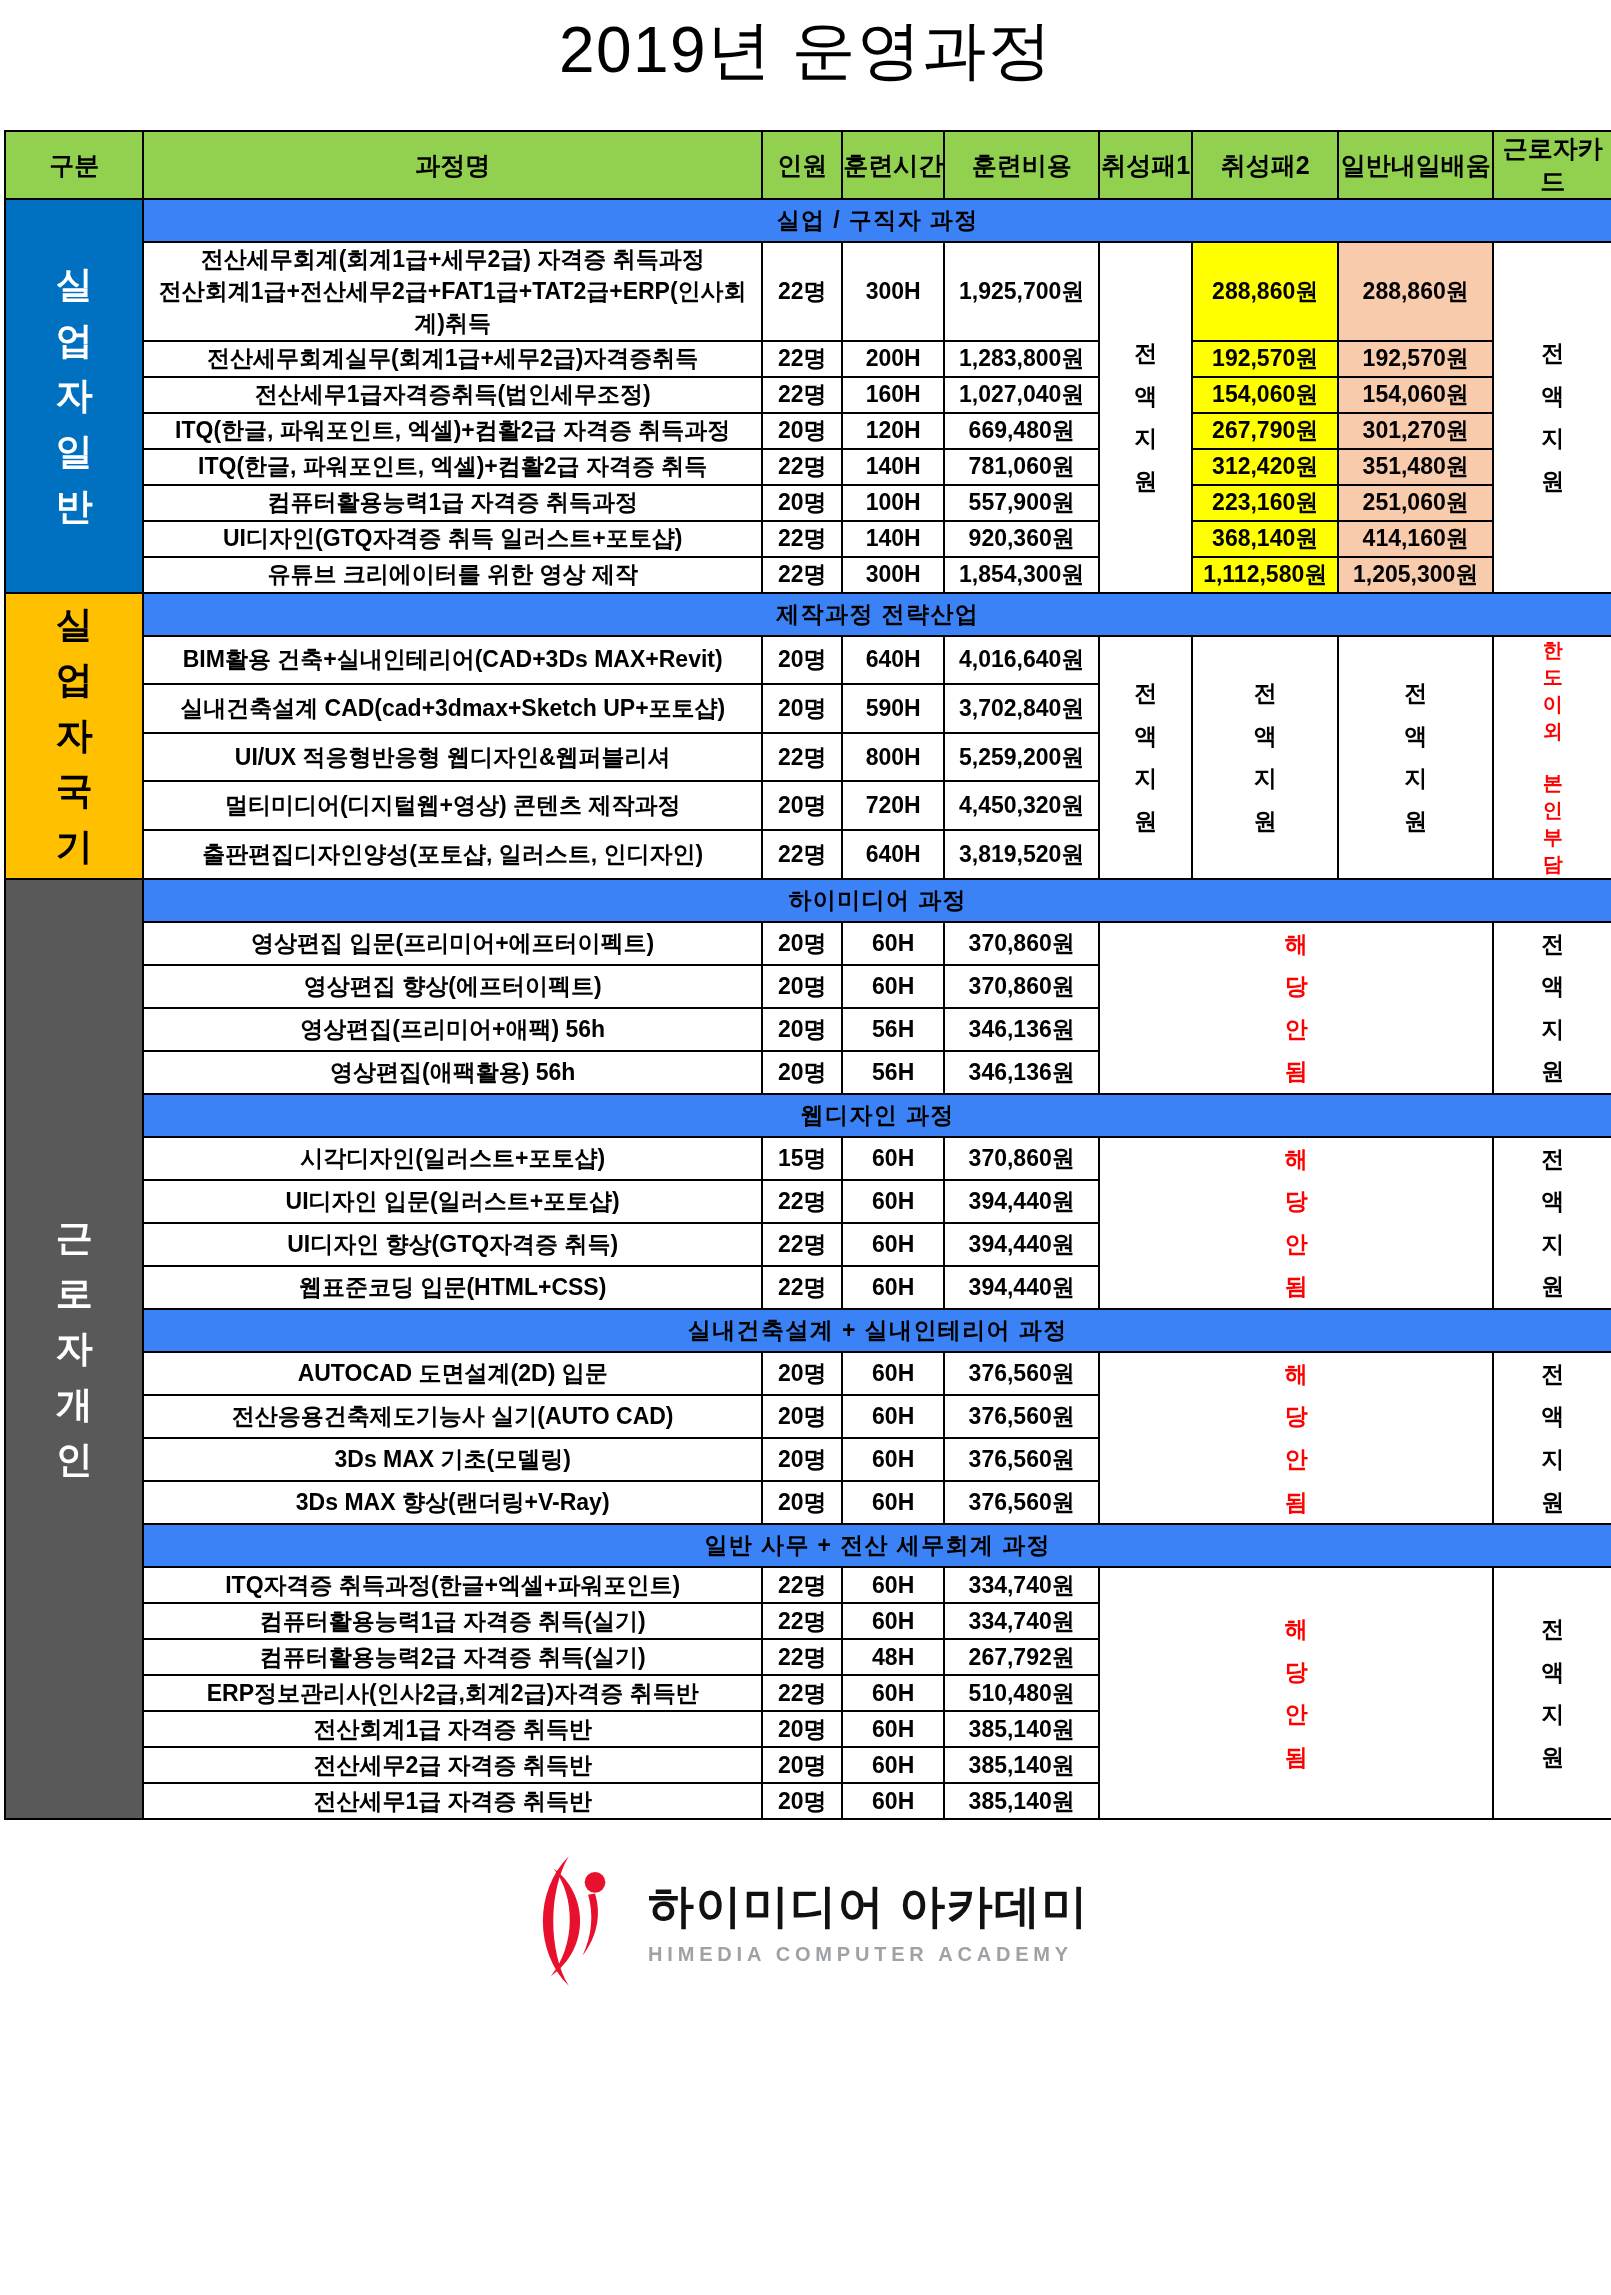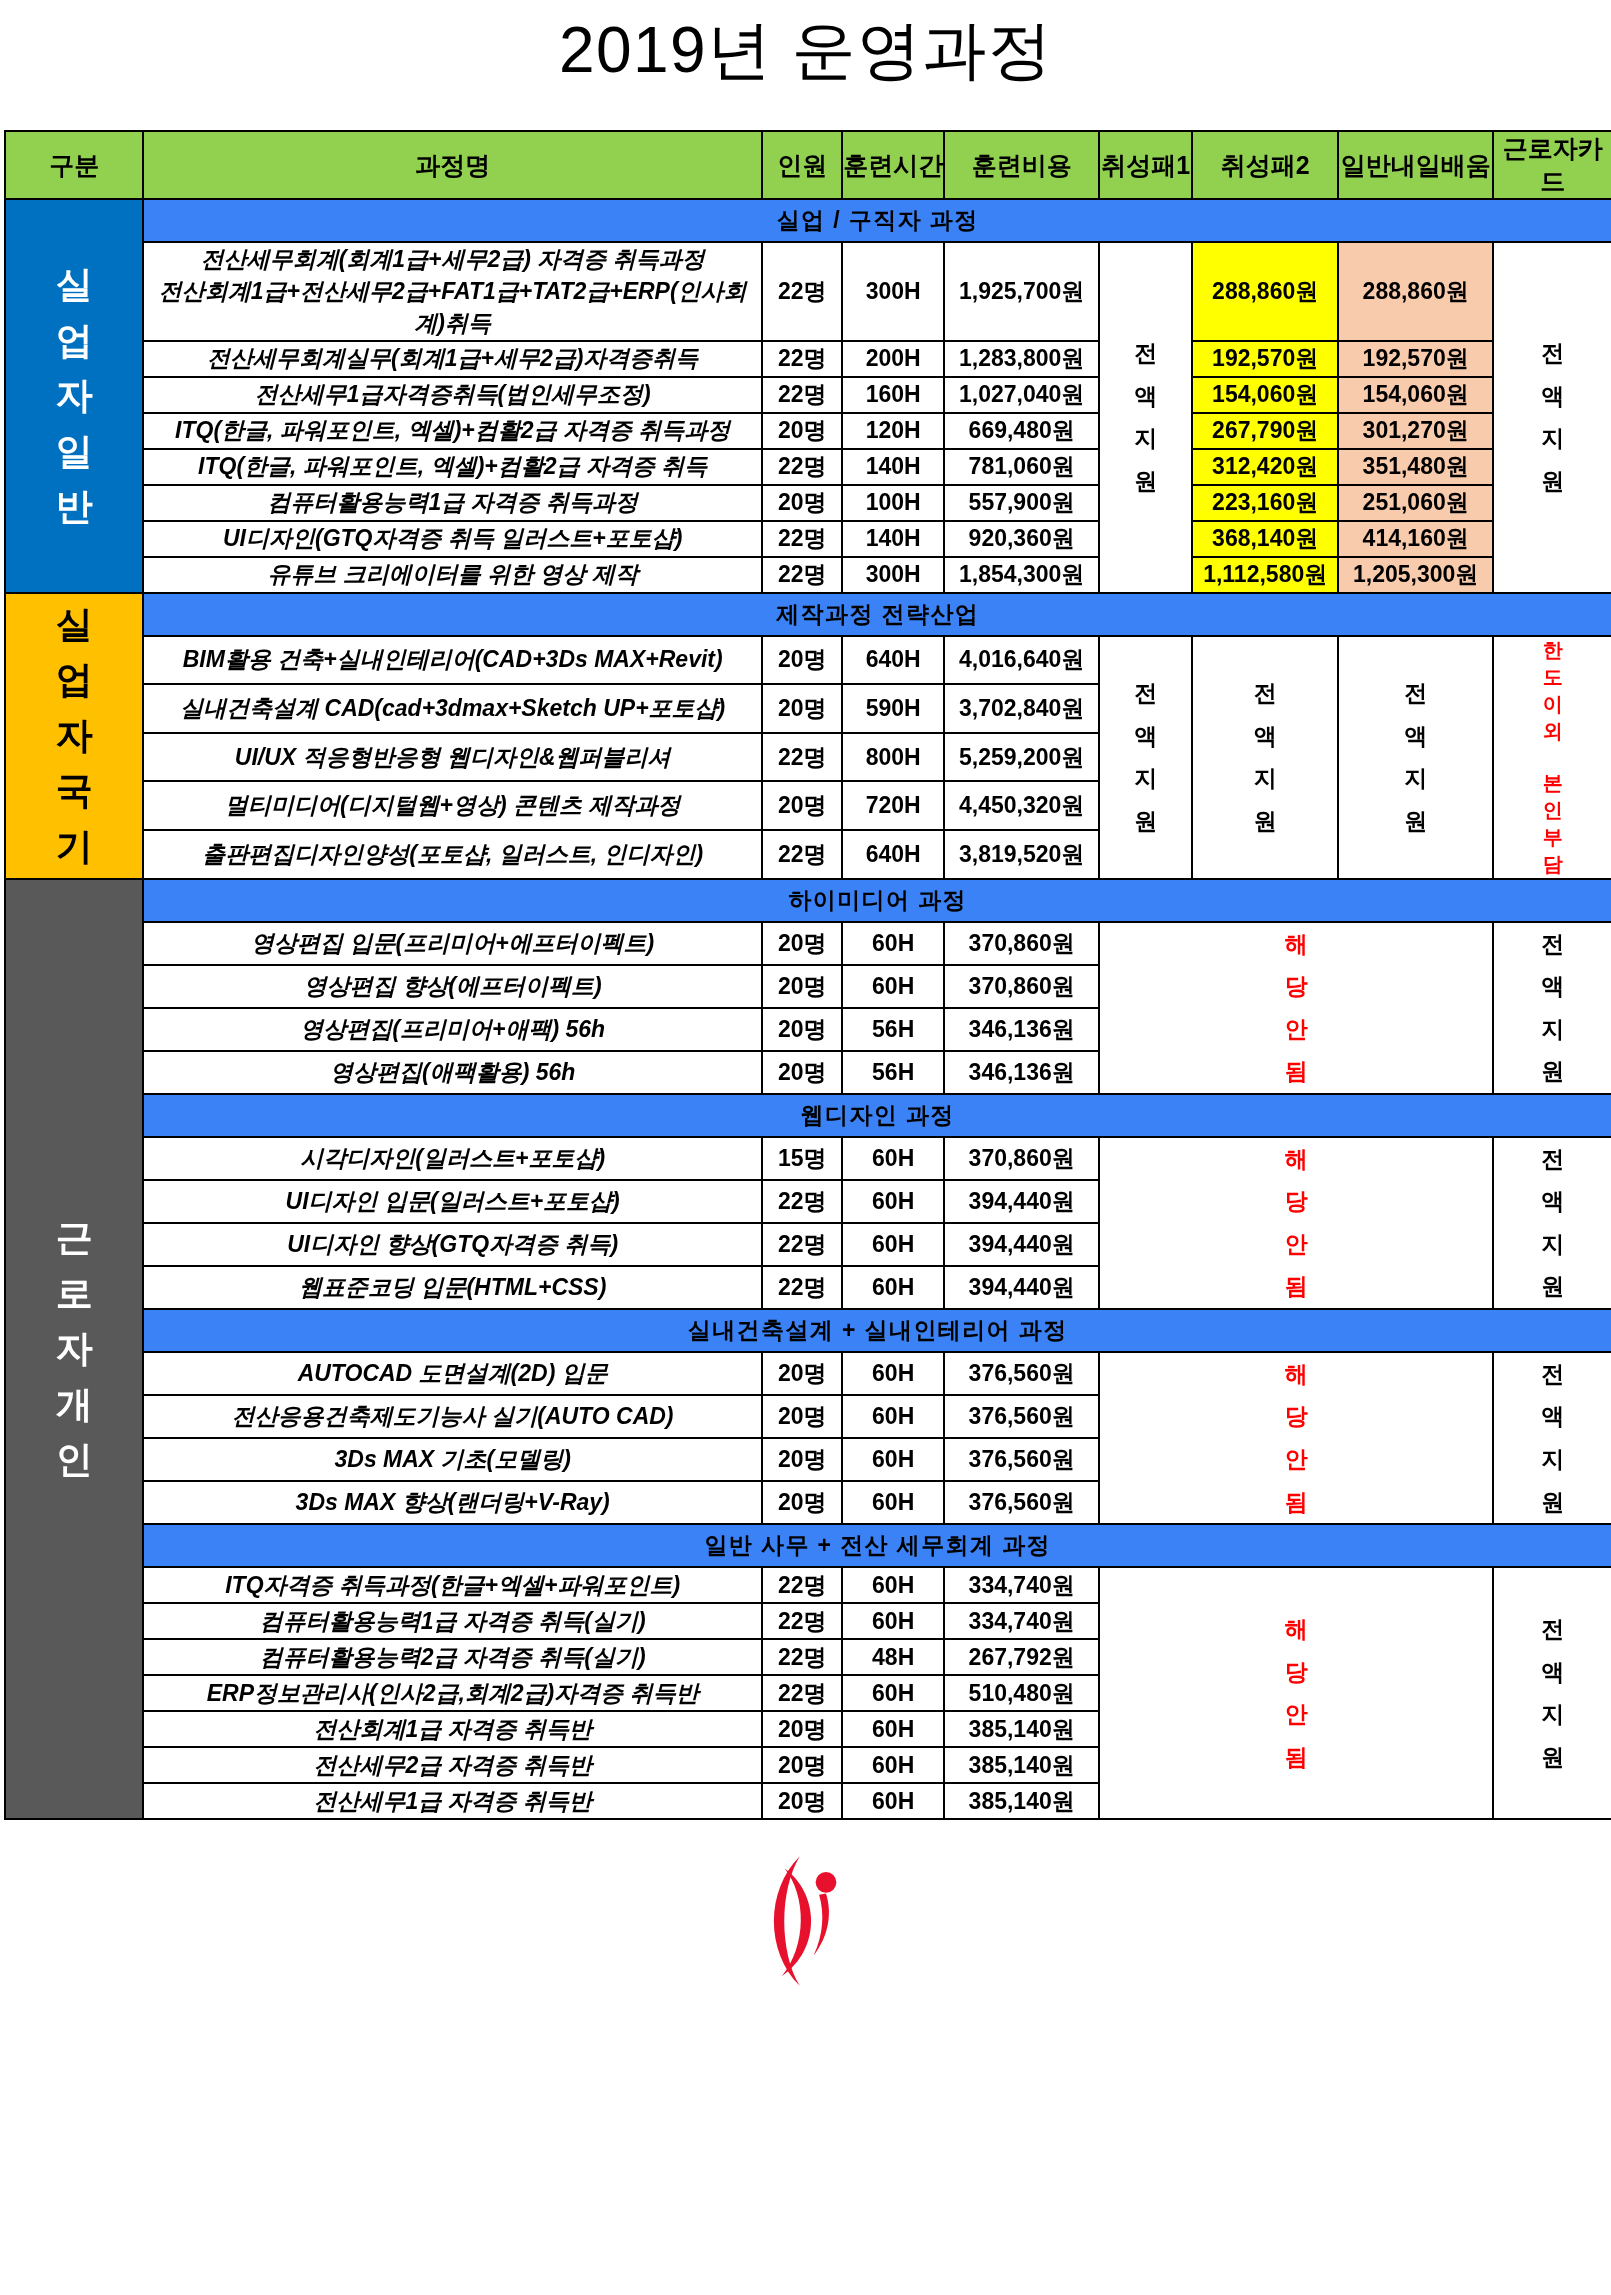--- a/index.html
+++ b/index.html
@@ -7,21 +7,21 @@
   .page{width:1612px;min-height:2295px;position:relative;background:#fff;}
   .page-title{text-align:center;font-size:64px;font-weight:400;letter-spacing:1.4px;margin:0;padding-top:7px;color:#000;}
   table.sched{border-collapse:collapse;table-layout:fixed;width:1606px;margin:36px 0 0 4.2px;border:2.8px solid #000;}
   table.sched td{border:2.1px solid #000;font-weight:bold;font-size:23px;color:#000;text-align:center;vertical-align:middle;padding:0;overflow:hidden;}
   tr.header-row{height:51px;}
   tr.header-row td{background:#92D050;font-size:25px;}
   tr.banner-row{height:43px;}
   td.banner-cell{background:#3b82f6;color:#ffffff;font-size:32px;letter-spacing:1.4px;}
   tr.data-row{height:36px;}
   tr.data-row.tall{height:69px;}
-  td.name-cell{font-size:23px;font-style:italic;}
+  td.name-cell{font-size:23px;}
   .nm2{line-height:1.4;font-size:23px;}
   td.num{text-align:right;padding-right:7px;}
   td.yellow{background:#FFFF00;}
   td.orange{background:#F8CBAD;}
   td.sidebar-cell{border:2.1px solid #000;}
   .vtext{display:flex;flex-direction:column;align-items:center;justify-content:center;height:100%;}
   .vtext div{line-height:1.85;font-size:23px;font-weight:bold;}
   .vtext.vred div{color:#FF0000;}
   .vtext.sidebar-label div{font-size:37px;line-height:1.5;letter-spacing:0;}
   .vtext .vgap{height:25px;line-height:0;}
@@ -436,15 +436,19 @@
       </tbody>
   </table>
 
   <div class="logo">
     <svg width="104" height="138" viewBox="0 0 75 100" aria-hidden="true">
       <path d="M33 3 C 8 28, 8 72, 33 97 C 18 72, 18 28, 33 3 Z" fill="#E8112D"></path>
       <path d="M22 12 C 47 30, 49 70, 20 90 C 38 68, 38 32, 22 12 Z" fill="#E8112D"></path>
       <circle cx="52" cy="22" r="7.5" fill="#E8112D"></circle>
       <path d="M52 30 C 57 46, 53 62, 43 75 C 50 60, 51 45, 47 31 Z" fill="#E8112D"></path>
     </svg>
+    <div class="logo-text">
+      <div class="logo-kr">하이미디어 아카데미</div>
+      <div class="logo-en">HIMEDIA COMPUTER ACADEMY</div>
+    </div>
   </div>
 </div>
 
 
 </body></html>

